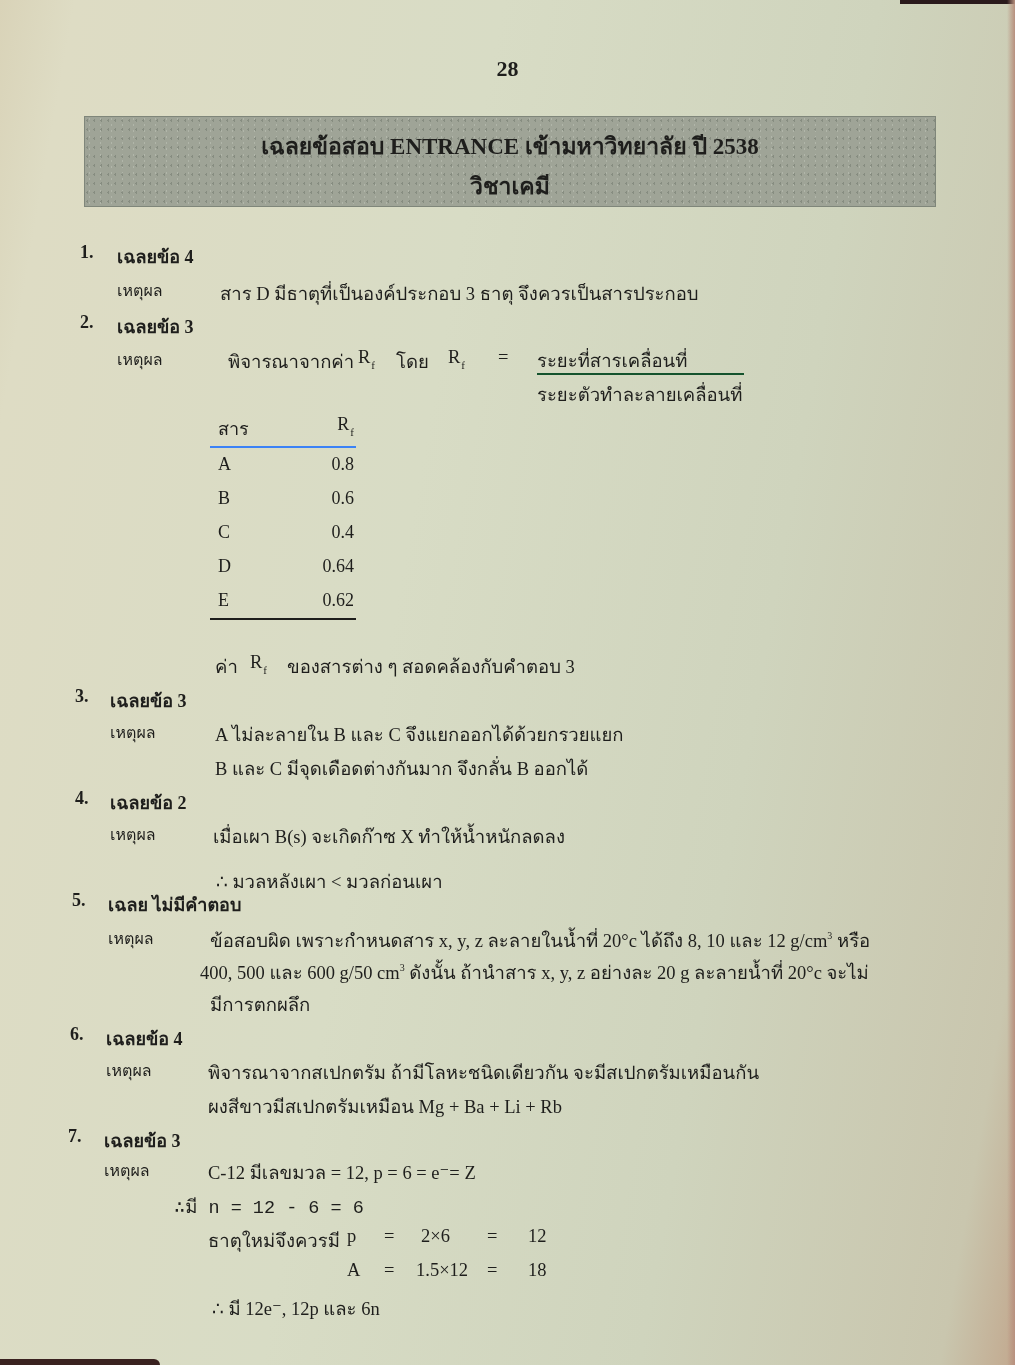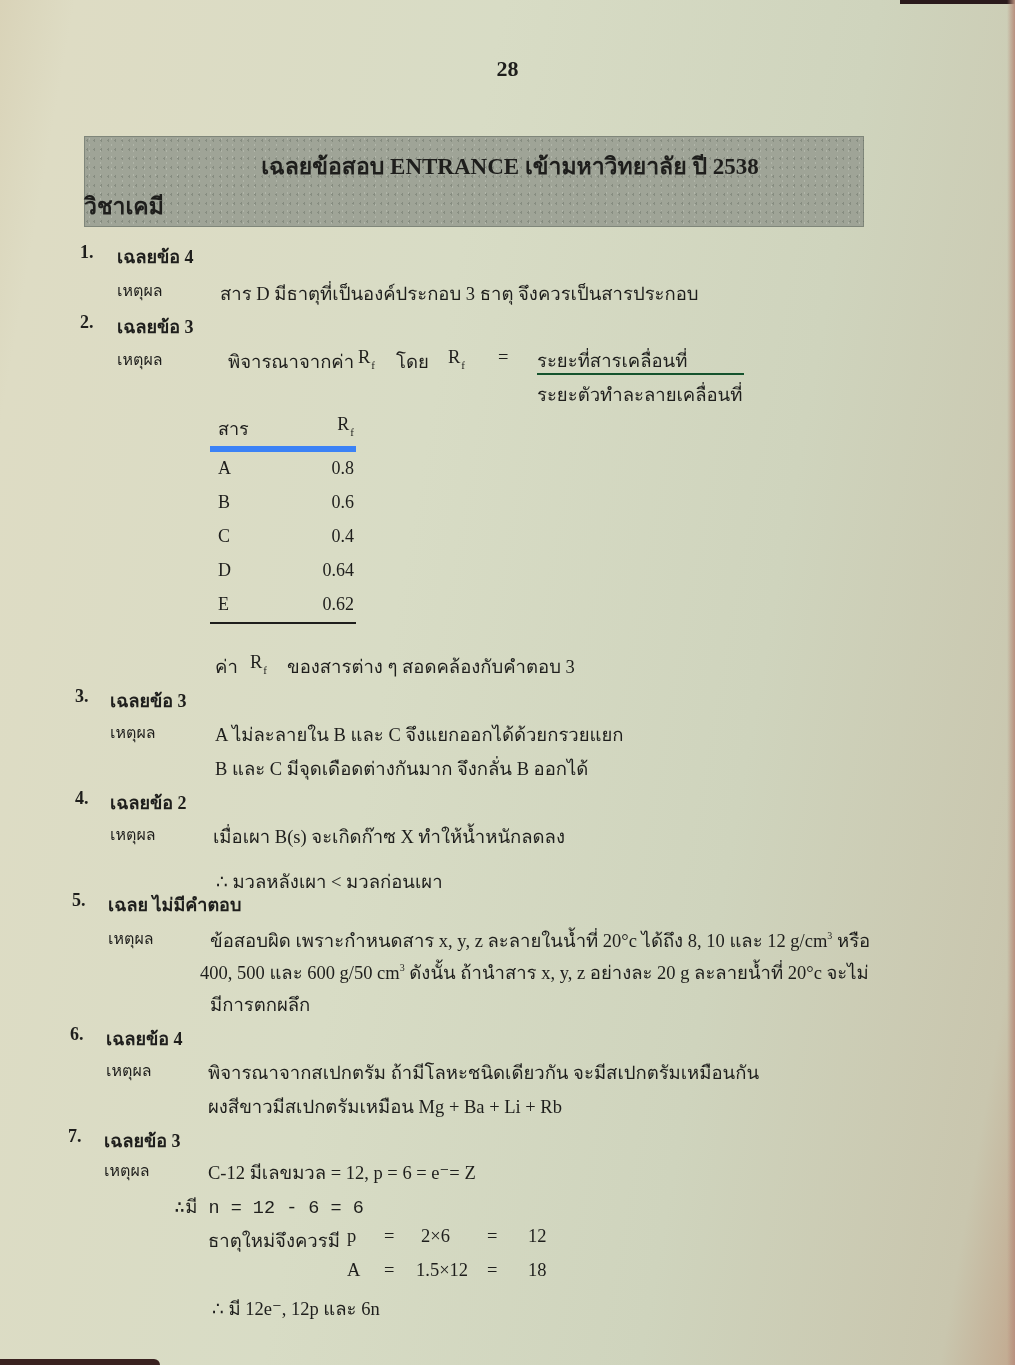--- a/index.html
+++ b/index.html
@@ -8,37 +8,36 @@
     background: linear-gradient(100deg, #d9d3b8 0%, #dedcc4 6%, #d8dcc5 40%, #cfd4bd 70%, #c9c6ae 94%, #c2a98f 100%);
     font-family: "Liberation Serif", "DejaVu Serif", serif;
     color: #1e1e1c;
   }
   .top-strip { position: absolute; left: 900px; top: 0; width: 115px; height: 4px; background: #2a1a1c; }
   .bottom-strip { position: absolute; left: 0; top: 1359px; width: 160px; height: 6px; background: #3a2220; border-radius: 0 6px 0 0; }
   .right-edge { position: absolute; right: 0; top: 0; width: 8px; height: 1365px; background: linear-gradient(90deg, rgba(190,150,130,0) 0%, #b8907e 100%); }
   .abs { position: absolute; white-space: nowrap; }
   .page-number { left: 0; width: 1015px; top: 56px; text-align: center; font-weight: bold; font-size: 22px; }
   .title-band {
-    position: absolute; left: 84px; top: 116px; width: 780px; height: 91px;
+    position: absolute; left: 84px; top: 116px; width: 852px; height: 91px;
     background: #9fa497;
     background-image: radial-gradient(rgba(60,70,60,0.25) 1px, transparent 1px), radial-gradient(rgba(230,235,225,0.25) 1px, transparent 1px);
     background-size: 7px 9px, 11px 6px;
     box-shadow: inset 0 0 0 1px rgba(80,90,80,0.4);
-    margin-top: 20px;
   }
   .title-line1 { position: absolute; left: 0; width: 852px; top: 12px; text-align: center; font-weight: bold; font-size: 23px; }
-  .title-line2 { position: absolute; left: 0; width: 852px; top: 52px; text-align: left; font-weight: bold; font-size: 23px; }
+  .title-line2 { position: absolute; left: 0; width: 852px; top: 52px; text-align: center; font-weight: bold; font-size: 23px; }
   .num { font-weight: bold; font-size: 18px; }
   .ans { font-weight: bold; font-size: 18px; }
   .reason-label { font-weight: normal; font-size: 16px; }
   .txt { font-size: 18.5px; }
   .sub { font-size: 11px; vertical-align: -6px; margin-left: 1px; }
   .sup { font-size: 10px; vertical-align: 8px; }
   .rf-table { position: absolute; left: 210px; top: 412px; width: 146px; }
-  .rf-table .hdr { position: relative; height: 34px; border-bottom: 6px solid #3b82f6; font-family: Liberation Serif, serif; }
+  .rf-table .hdr { position: relative; height: 34px; border-bottom: 2px solid #3b82f6; font-family: Liberation Serif, serif; }
   .rf-table .row { position: relative; height: 34px; }
   .rf-table .row.last { border-bottom: 2px solid #1e1e1c; }
   .rf-table .c1 { position: absolute; left: 8px; top: 6px; font-size: 18px; }
   .rf-table .c2 { position: absolute; right: 2px; top: 6px; font-size: 18px; }
   .rf-table .hdr .c1, .rf-table .hdr .c2 { top: 2px; }
 </style>
 </head>
 <body>
 
 <div class="top-strip"></div>

